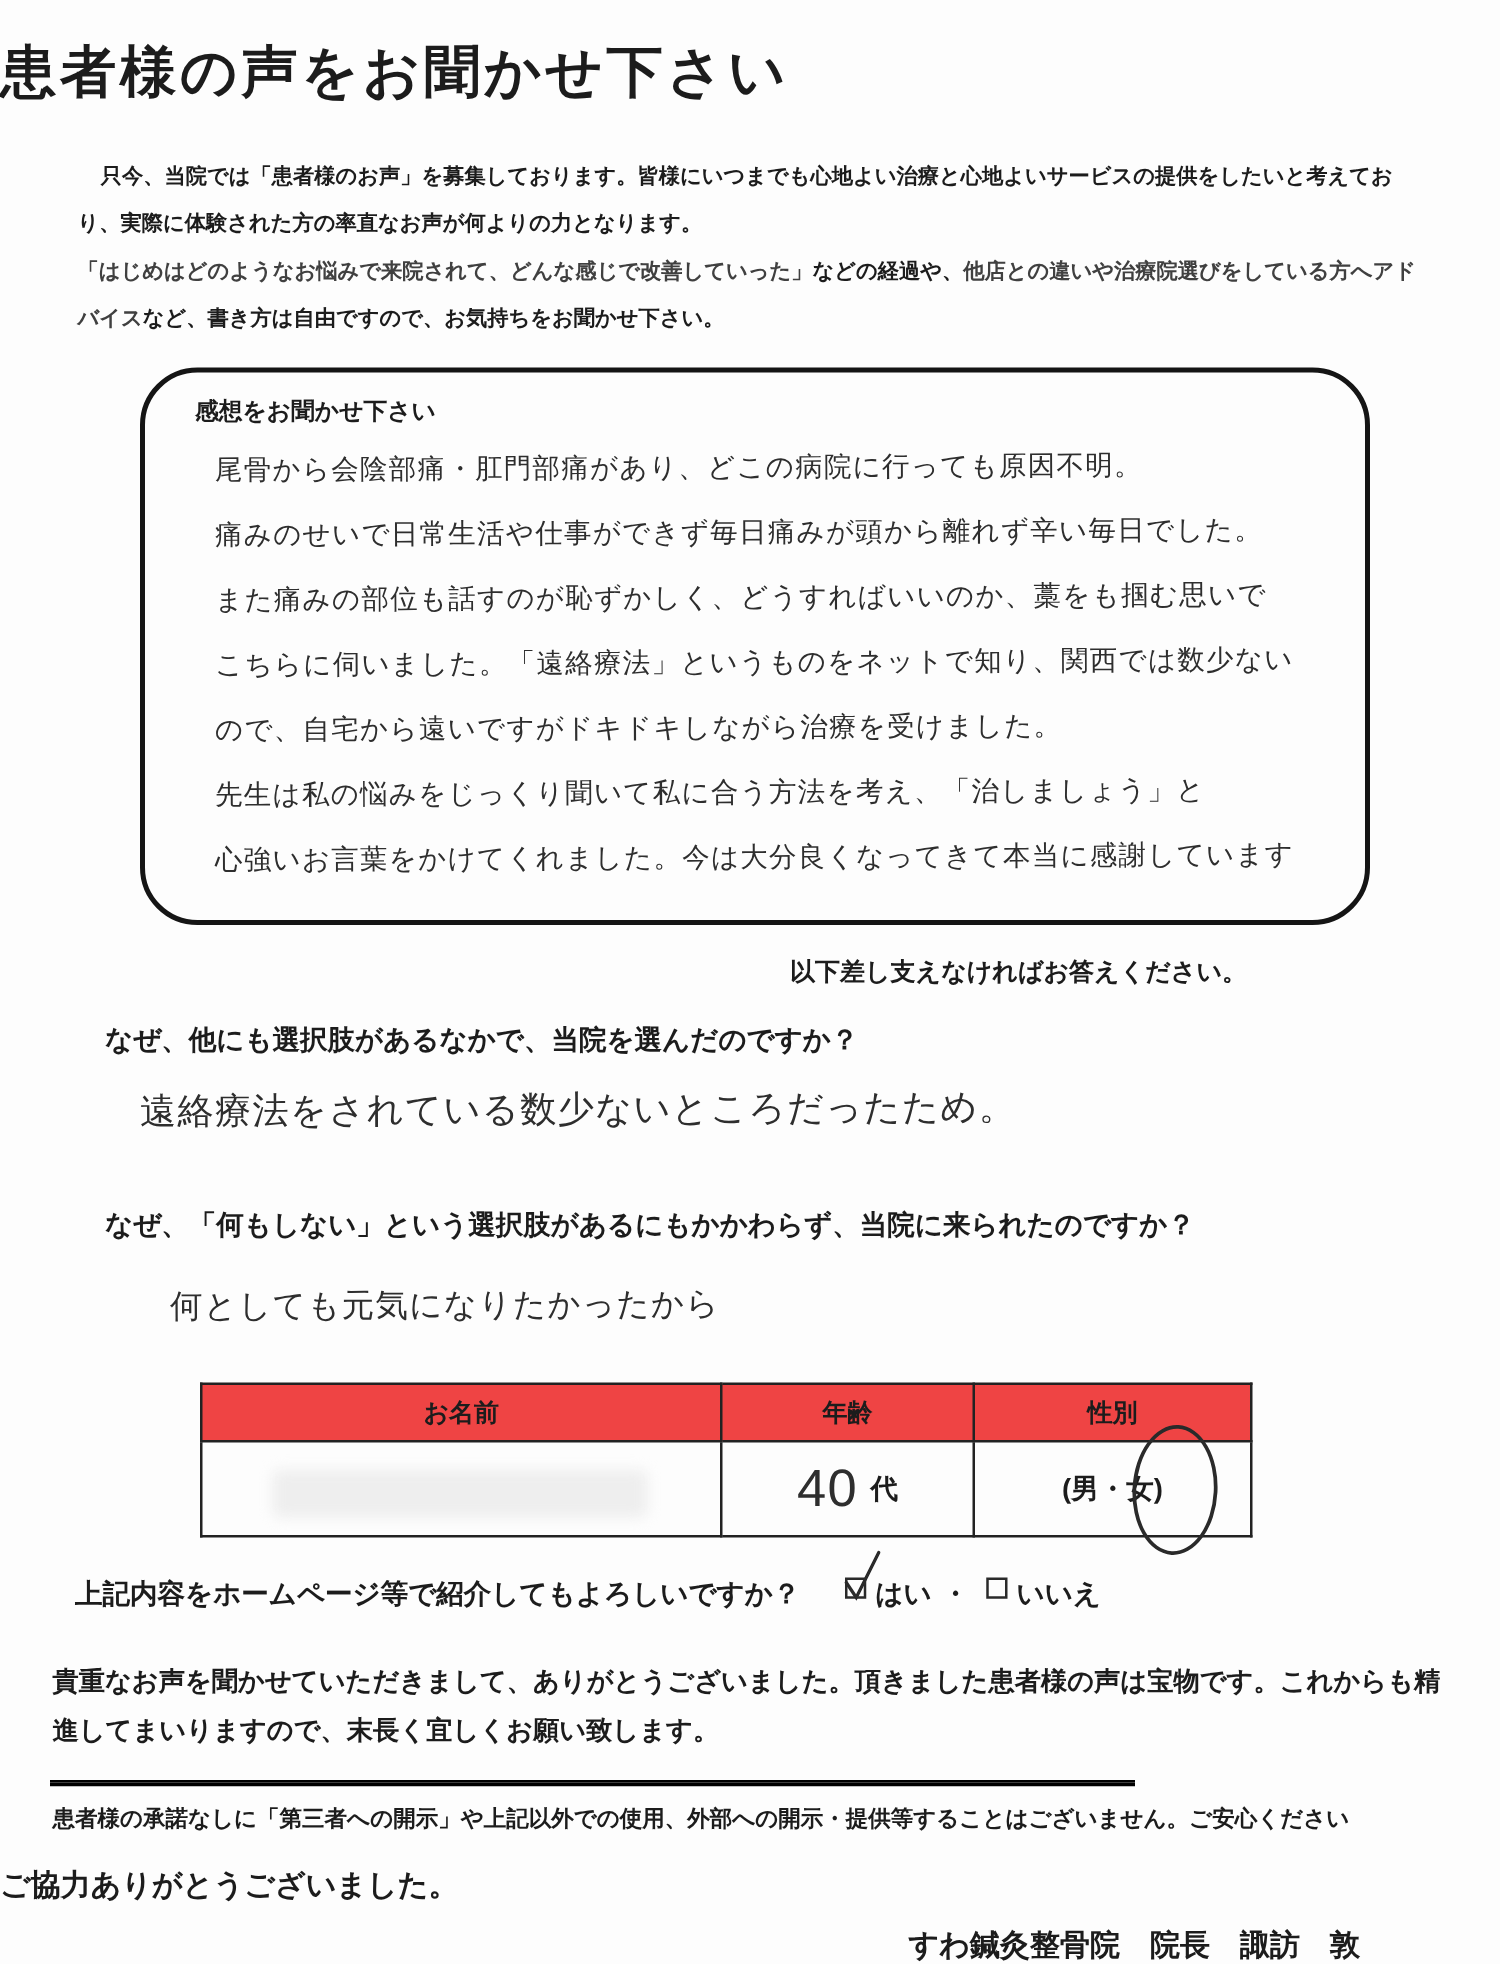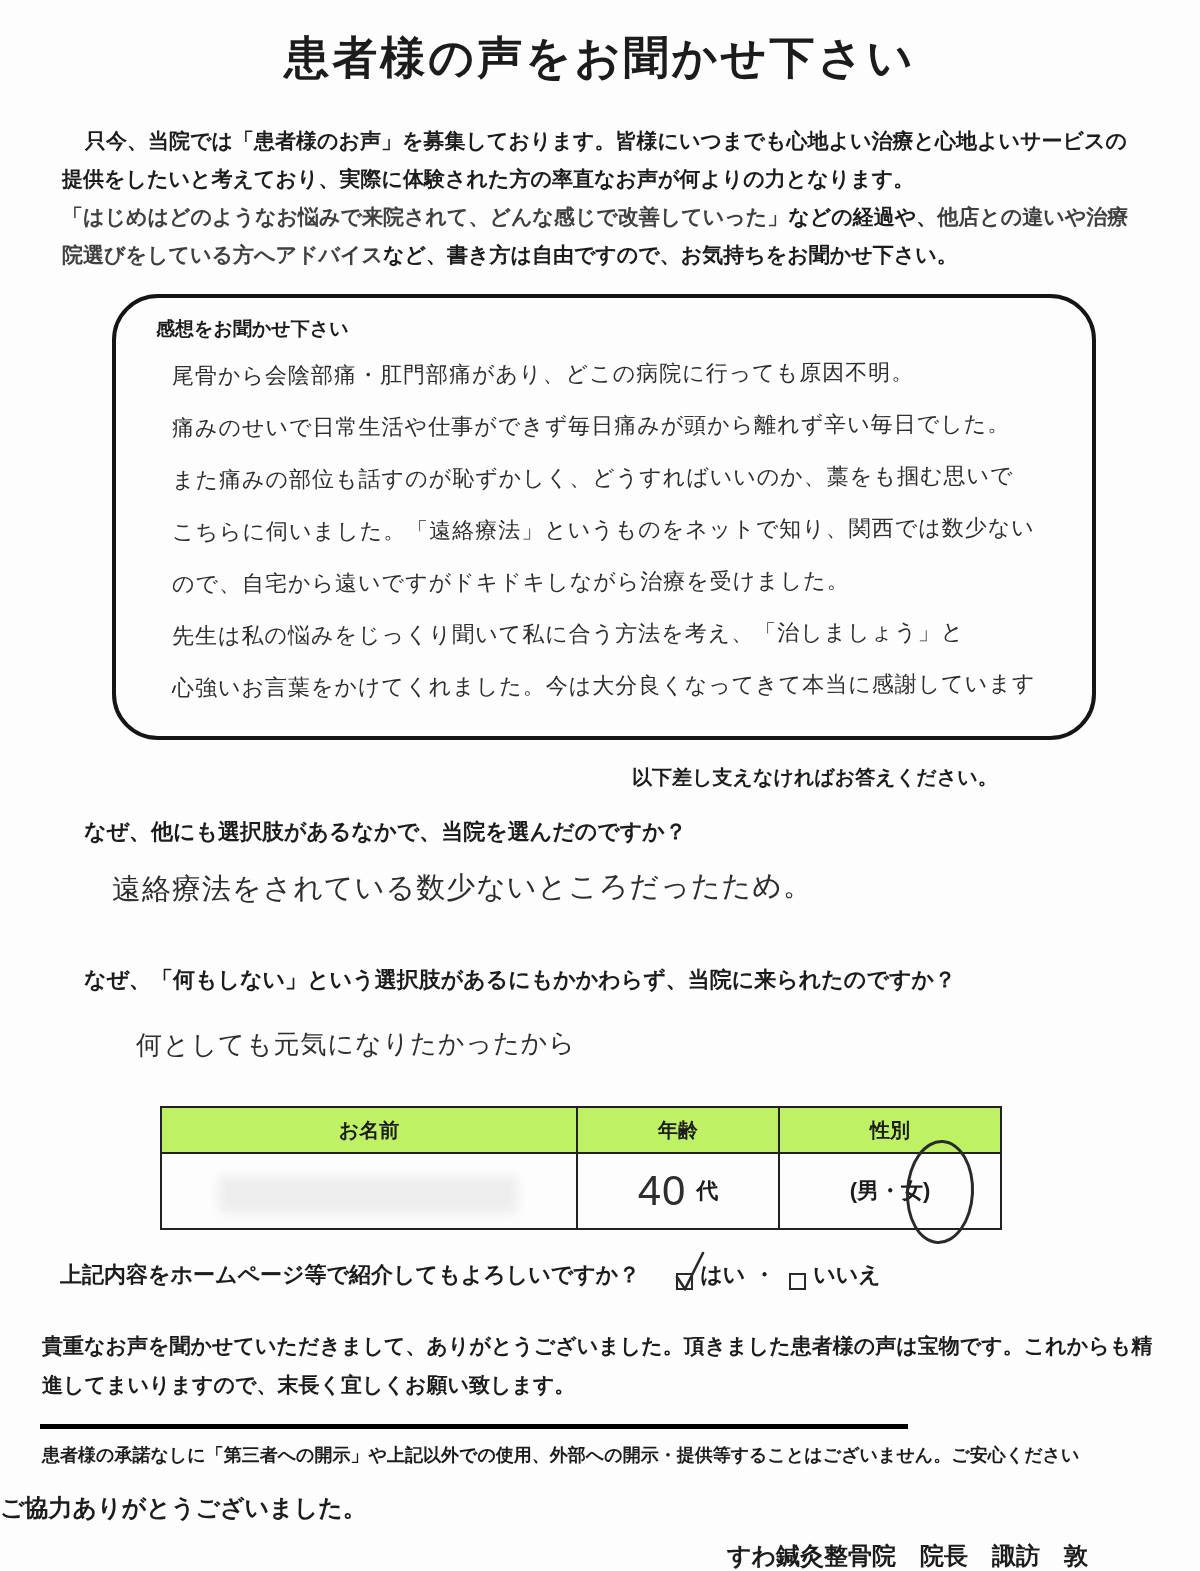--- a/index.html
+++ b/index.html
@@ -5,29 +5,28 @@
   html,body{margin:0;padding:0;}
   body{
     width:1200px;height:1571px;
     background:#fdfdfd;
     font-family:"Liberation Sans","DejaVu Sans",sans-serif;
     color:#1c1c1c;
     position:relative;
     overflow:hidden;
   }
   .title{
-    text-align:center;
     font-size:45px;
     font-weight:bold;
     letter-spacing:3px;
     margin:28px 0 0 0;
   }
   .intro{
     margin:34px 62px 0 62px;
-    font-size:21px;
+    font-size:17px;
     font-weight:600;
     line-height:38px;
   }
   .intro p{margin:0;}
   .intro .p1{text-indent:1.1em;}
   .gray{color:#404040;font-weight:600;}
   
   .fbox{
     margin:20px 0 0 112px;
     width:900px;
@@ -80,21 +79,21 @@
   table.pinfo{
     margin:46px 0 0 160px;
     border-collapse:collapse;
     table-layout:fixed;
   }
   table.pinfo, table.pinfo td, table.pinfo th{
     border:2px solid #222;
   }
   table.pinfo th{
     font-size:20px;font-weight:bold;height:42px;
-    background:#bef264;
+    background:#ef4444;
   }
   table.pinfo td{height:72px;text-align:center;overflow:visible;}
   .col-name{width:412px;}
   .col-age{width:198px;}
   .col-gender{width:218px;}
   .redact{
     width:300px;height:38px;margin:8px auto 0 55px;
     background:#eeeeee;filter:blur(5px);border-radius:6px;
   }
   .age-cell .hand-num{font-size:42px;vertical-align:middle;margin-right:10px;}
@@ -107,21 +106,21 @@
     border:3px solid #2a2a2a;
     border-radius:50%;
     transform:rotate(3deg);
     pointer-events:none;
   }
   
   .consent{
     margin:30px 0 0 60px;
     font-size:22px;
     font-weight:bold;
-    display:flex;align-items:flex-end;
+    display:flex;align-items:flex-start;
   }
   .consent .gap{width:36px;}
   .cb-wrap{position:relative;display:inline-block;width:19px;height:19px;margin:0 5px 0 0;}
   .cb{
     position:absolute;left:0;bottom:0;
     width:17px;height:17px;
     border:2.5px solid #2a2a2a;
     box-sizing:border-box;
   }
   .check-svg{

